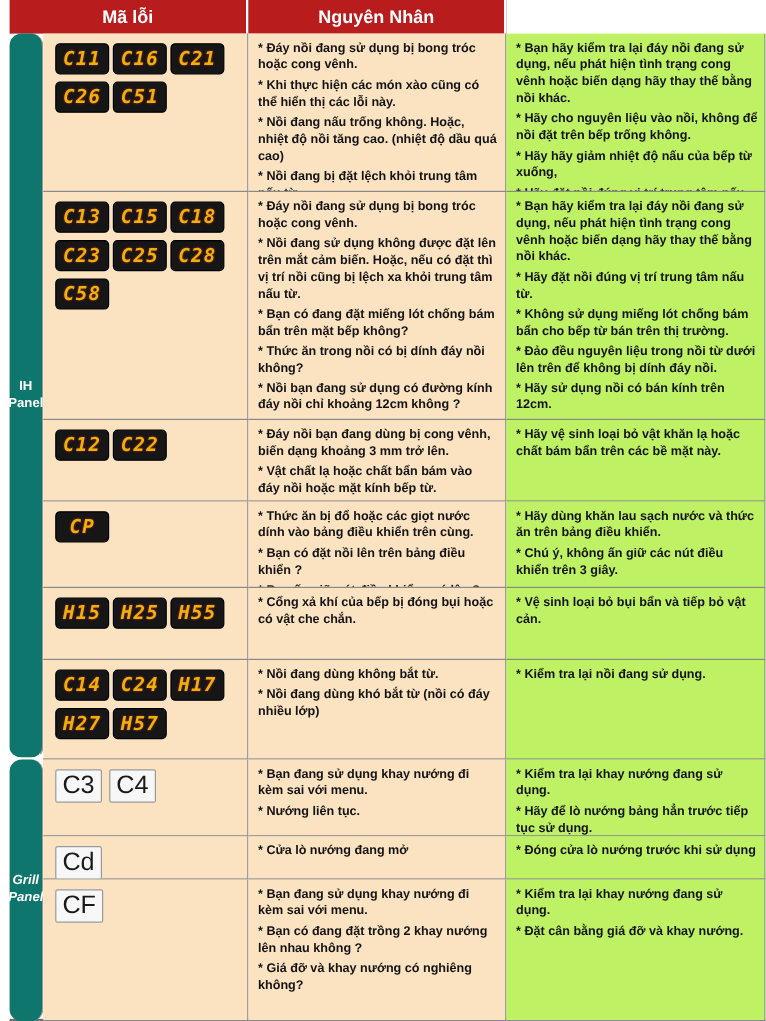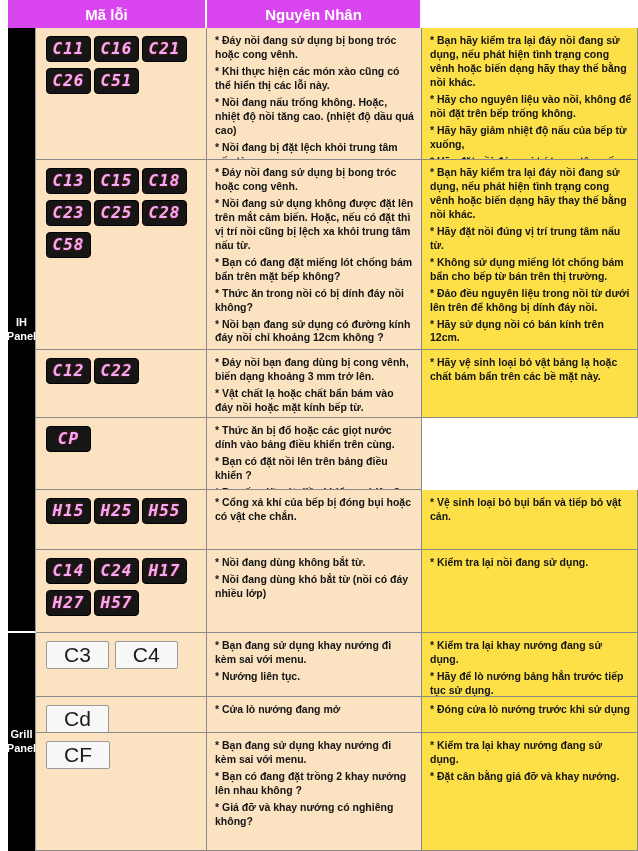--- a/index.html
+++ b/index.html
@@ -13,71 +13,72 @@
     grid-template-columns:8px 28px 171px 215px 216px;
     grid-template-rows:28px 132px 190px 68px 72px 60px 83px 64px 36px 118px;
     background:#fff;
     border-bottom:2px solid #6e6e6e;
   }
 
   .gutter { grid-column:1; grid-row:1 / 11; background:#fff; }
 
   
   .hcell {
-    background:#d946ef; color:#fff;
+    background:#b91c1c; color:#fff;
     font-weight:bold; font-size:15px;
     display:flex; align-items:center; justify-content:center;
     grid-row:1;
   }
   .h-code  { grid-column:2 / 4; border-right:2px solid #fff; }
   .h-cause { grid-column:4; border-right:2px solid #fff; }
   .h-check { grid-column:5; }
 
   
   .sidebar {
-    grid-column:2; background:#000000;
+    grid-column:2; background:#0f766e;
     color:#fff; font-weight:bold; font-size:11px; line-height:1.25;
     display:flex; align-items:center; justify-content:center; text-align:center;
     border-right:1px solid #9a9a9a;
+    border-radius:10px;
   }
   .sb-ih    { grid-row:2 / 8; border-bottom:2px solid #fff; }
-  .sb-grill { grid-row:8 / 11; }
+  .sb-grill { grid-row:8 / 11;font-style:italic; }
 
   
   .r1{grid-row:2} .r2{grid-row:3} .r3{grid-row:4} .r4{grid-row:5} .r5{grid-row:6}
   .r6{grid-row:7} .r7{grid-row:8} .r8{grid-row:9} .r9{grid-row:10}
 
   .cell {
     border-bottom:1px solid #8a8a8a;
     border-right:1px solid #8a8a8a;
     overflow:hidden;
   }
   .code-cell  { grid-column:3; background:#fbe2c1; padding:8px 6px 4px 10px; }
   .cause-cell { grid-column:4; background:#fbe2c1; padding:6px 7px 8px 8px; }
-  .check-cell { grid-column:5; background:#fde047; padding:6px 5px 4px 8px; }
+  .check-cell { grid-column:5; background:#bef264; padding:6px 5px 4px 8px; }
 
   .bullet {
     font-size:10.5px; font-weight:bold; color:#141414;
     line-height:1.33; margin-bottom:3px;
   }
 
   
   .codes { display:flex; flex-wrap:wrap; }
   .seg {
     width:45px; height:26px; margin:0 3px 6px 0;
     background:#161616; border-radius:4px; border:1px solid #000;
-    color:#f0abfc; text-align:center; line-height:24px;
+    color:#eab308; text-align:center; line-height:24px;
     font-family:"DejaVu Sans Mono", monospace;
     font-weight:bold; font-style:italic; font-size:16px; letter-spacing:1px;
     text-shadow:0 0 2px rgba(255,40,30,.7);
   }
 
   
   .plain {
-    min-width:36px; height:28px; margin:0 6px 6px 0; padding:0 17px;
+    min-width:36px; height:28px; margin:0 6px 6px 0; padding:0 5px;
     background:#f7f7f7; border:1px solid #9a9a9a; border-radius:2px;
     color:#1a1a1a; text-align:center; line-height:26px;
     font-size:21px; font-family:"Liberation Sans", sans-serif;
   }
 </style>
 </head>
 <body>
 
 <div class="page">
   <div class="gutter"></div>
@@ -140,32 +141,36 @@
     <div class="codes">
         <span class="seg">C12</span>
         <span class="seg">C22</span>
       </div>
   </div>
   <div class="cell cause-cell r3">
       <div class="bullet">* Đáy nồi bạn đang dùng bị cong vênh, biến dạng khoảng 3 mm trở lên.</div>
       <div class="bullet">* Vật chất lạ hoặc chất bẩn bám vào đáy nồi hoặc mặt kính bếp từ.</div>
     </div>
   <div class="cell check-cell r3">
-      <div class="bullet">* Hãy vệ sinh loại bỏ vật bảng lạ hoặc chất bám bẩn trên các bề mặt này.</div>
+      <div class="bullet">* Hãy vệ sinh loại bỏ vật khăn lạ hoặc chất bám bẩn trên các bề mặt này.</div>
     </div>
 
   <div class="cell code-cell r4">
     <div class="codes">
         <span class="seg">CP</span>
       </div>
   </div>
   <div class="cell cause-cell r4">
       <div class="bullet">* Thức ăn bị đổ hoặc các giọt nước dính vào bảng điều khiển trên cùng.</div>
       <div class="bullet">* Bạn có đặt nồi lên trên bảng điều khiển ?</div>
       <div class="bullet">* Bạn ấn giữ nút điều khiển quá lâu ?</div>
+    </div>
+  <div class="cell check-cell r4">
+      <div class="bullet">* Hãy dùng khăn lau sạch nước và thức ăn trên bảng điều khiển.</div>
+      <div class="bullet">* Chú ý, không ấn giữ các nút điều khiển trên 3 giây.</div>
     </div>
 
   <div class="cell code-cell r5">
     <div class="codes">
         <span class="seg">H15</span>
         <span class="seg">H25</span>
         <span class="seg">H55</span>
       </div>
   </div>
   <div class="cell cause-cell r5">

